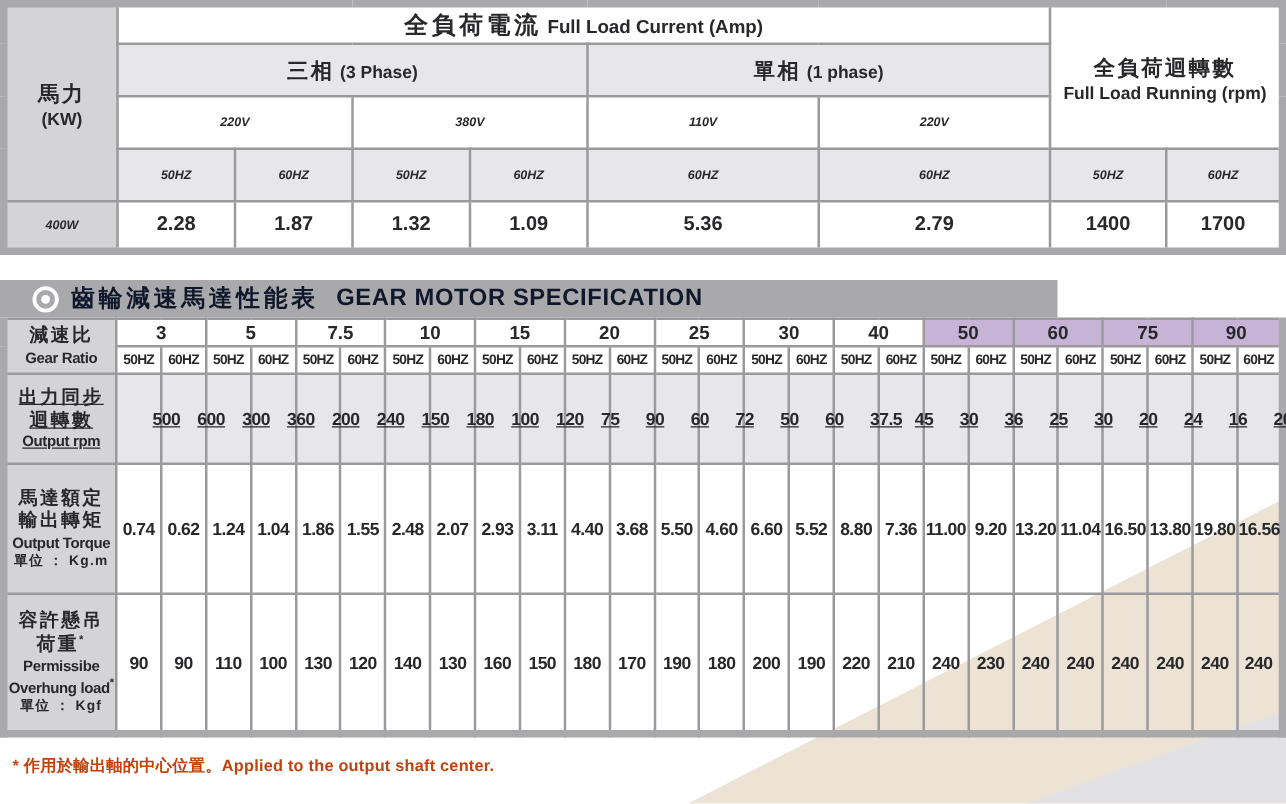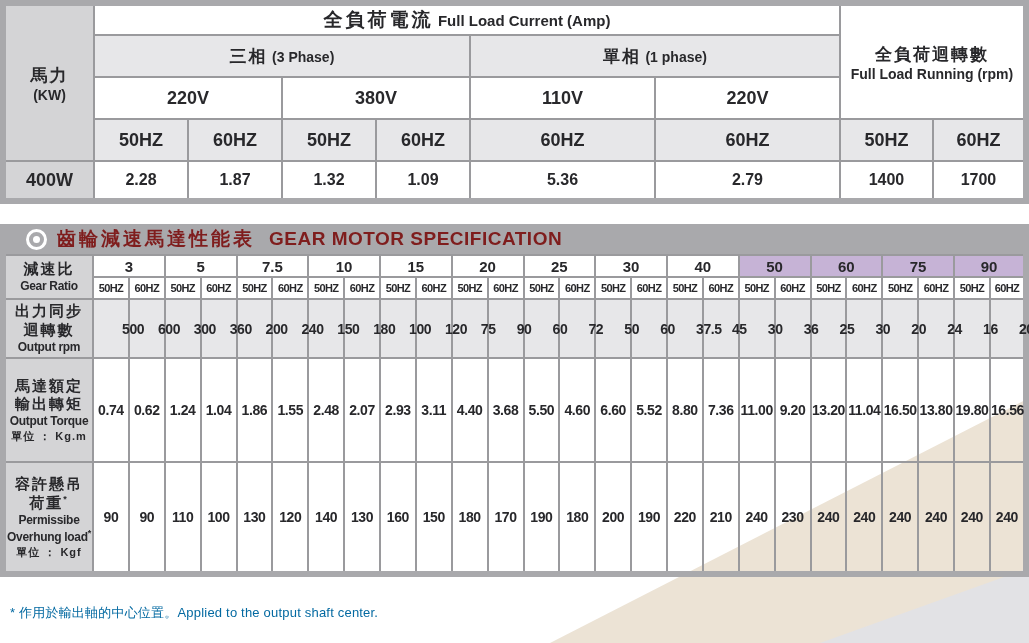--- a/index.html
+++ b/index.html
@@ -21,58 +21,58 @@
     position:absolute; left:0; top:0; width:1029px; z-index:1;
     border:6px solid #a9a9ac; background:#fff;
   }
   .top-table .w { background:#ffffff; }
   .top-table .g { background:#e7e7e9; }
   .top-table .corner { background:#d4d4d6; }
   .zh-lg { font-size:19px; letter-spacing:3px; }
   .zh-md { font-size:17px; letter-spacing:2px; }
   .en-lg { font-size:15px; }
   .en-md { font-size:14px; }
-  .freq  { font-size:18px; }
+  .freq  { font-size:10px;font-style:italic; }
   .num   { font-size:16px; }
   .r-hdr  { height:32px; }
   .r-sub  { height:42px;margin-top:30px; }
   .r-data { height:40px; }
 
   
   .section-bar {
-    position:absolute; left:0; top:224px; width:1029px; height:30px; z-index:1;
-    background:#a9a9ac; color:#7f1d1d; display:flex; align-items:center;
+    position:absolute; left:0; top:224px; width:846px; height:30px; z-index:1;
+    background:#a9a9ac; color:#0f172a; display:flex; align-items:center;
   }
   .bullseye { position:relative; width:15px; height:15px; border:3px solid #fff; border-radius:50%; margin:0 10px 0 26px; flex:0 0 auto; }
   .bullseye::after { content:""; position:absolute; left:50%; top:50%; width:7px; height:7px; margin:-3.5px 0 0 -3.5px; background:#fff; border-radius:50%; }
   .sec-zh { font-size:19px; letter-spacing:3px; margin-right:14px; font-weight:bold; }
   .sec-en { font-size:19px; letter-spacing:0.5px; font-weight:bold; }
 
   
   .spec-table {
     position:absolute; left:0; top:254px; width:1029px; z-index:1;
     border:6px solid #a9a9ac; border-top-width:2px; background:transparent;
   }
   .spec-table .lbl { background:#d4d4d6; }
   .lbl .zh  { font-size:15px; letter-spacing:2px; line-height:1.25; }
   .lbl .en  { font-size:12px; letter-spacing:-0.3px; line-height:1.25; }
   .lbl .unit{ font-size:11px; letter-spacing:1px; line-height:1.3; }
   .lbl sup  { font-size:9px; }
   .ratio { font-size:15px; background:#ffffff; height:20px; }
   .ratio.light { background:#c6b3d6; }
   .hz { font-size:11px; letter-spacing:-0.6px; background:#ffffff; height:20px; }
   .val { font-size:14px; letter-spacing:-0.4px; background:transparent; }
-  tr.h-rpm      { height:59px; }
+  tr.h-rpm      { height:72px;text-decoration:underline; }
   tr.h-torque   { height:104px; }
   tr.h-overhung { height:112px; }
   .val.rpm { background:#e7e7e9;padding-left:28px; }
 
   
   .footnotes { position:absolute; left:10px; top:603px; z-index:2; }
-  .footnote { font-size:13px; font-weight:normal; color:#0369a1; line-height:20px; letter-spacing:0.2px; }
+  .footnote { font-size:13px; font-weight:bold; color:#c2410c; line-height:20px; letter-spacing:0.2px; }
   .swatch { display:inline-block; width:13px; height:11px; background:#c6b3d6; vertical-align:-1px; }
 </style>
 </head>
 <body>
 
 <div class="page">
 
   <div class="wedge wedge-beige"></div>
   <div class="wedge wedge-gray"></div>
 

